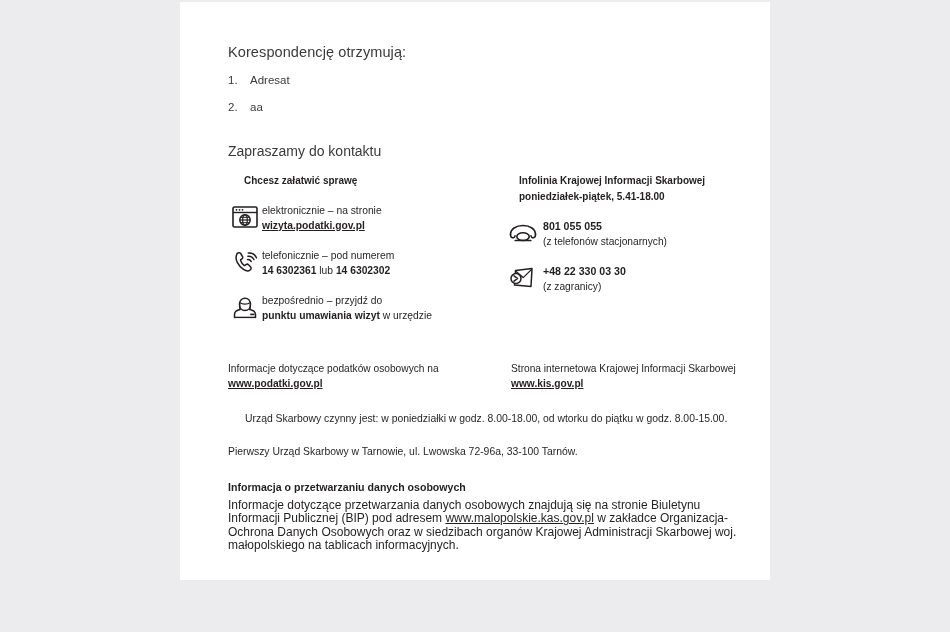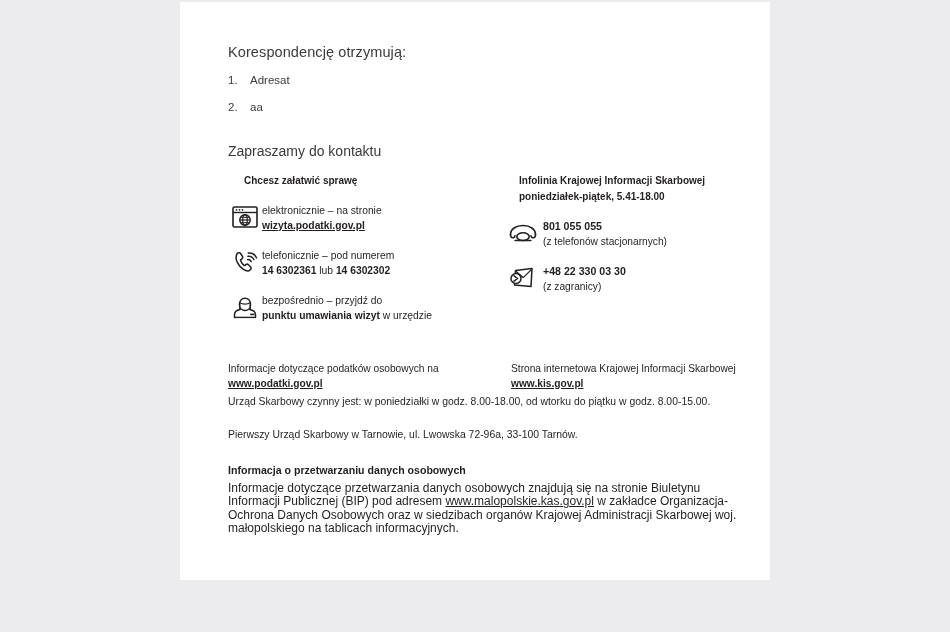--- a/index.html
+++ b/index.html
@@ -152,21 +152,21 @@
     left: 275px;
     top: 0;
     width: 260px;
     margin-left: 8px;
   }
 
   .wide-line {
     font-size: 10.4px;
     line-height: 15px;
     color: #231f20;
-    margin: 0;
+    margin: 17px;
   }
 
   .addr {
     font-size: 10.4px;
     line-height: 15px;
     color: #231f20;
     margin: 18px 0 4px 0;
   }
 
   .h-data {

